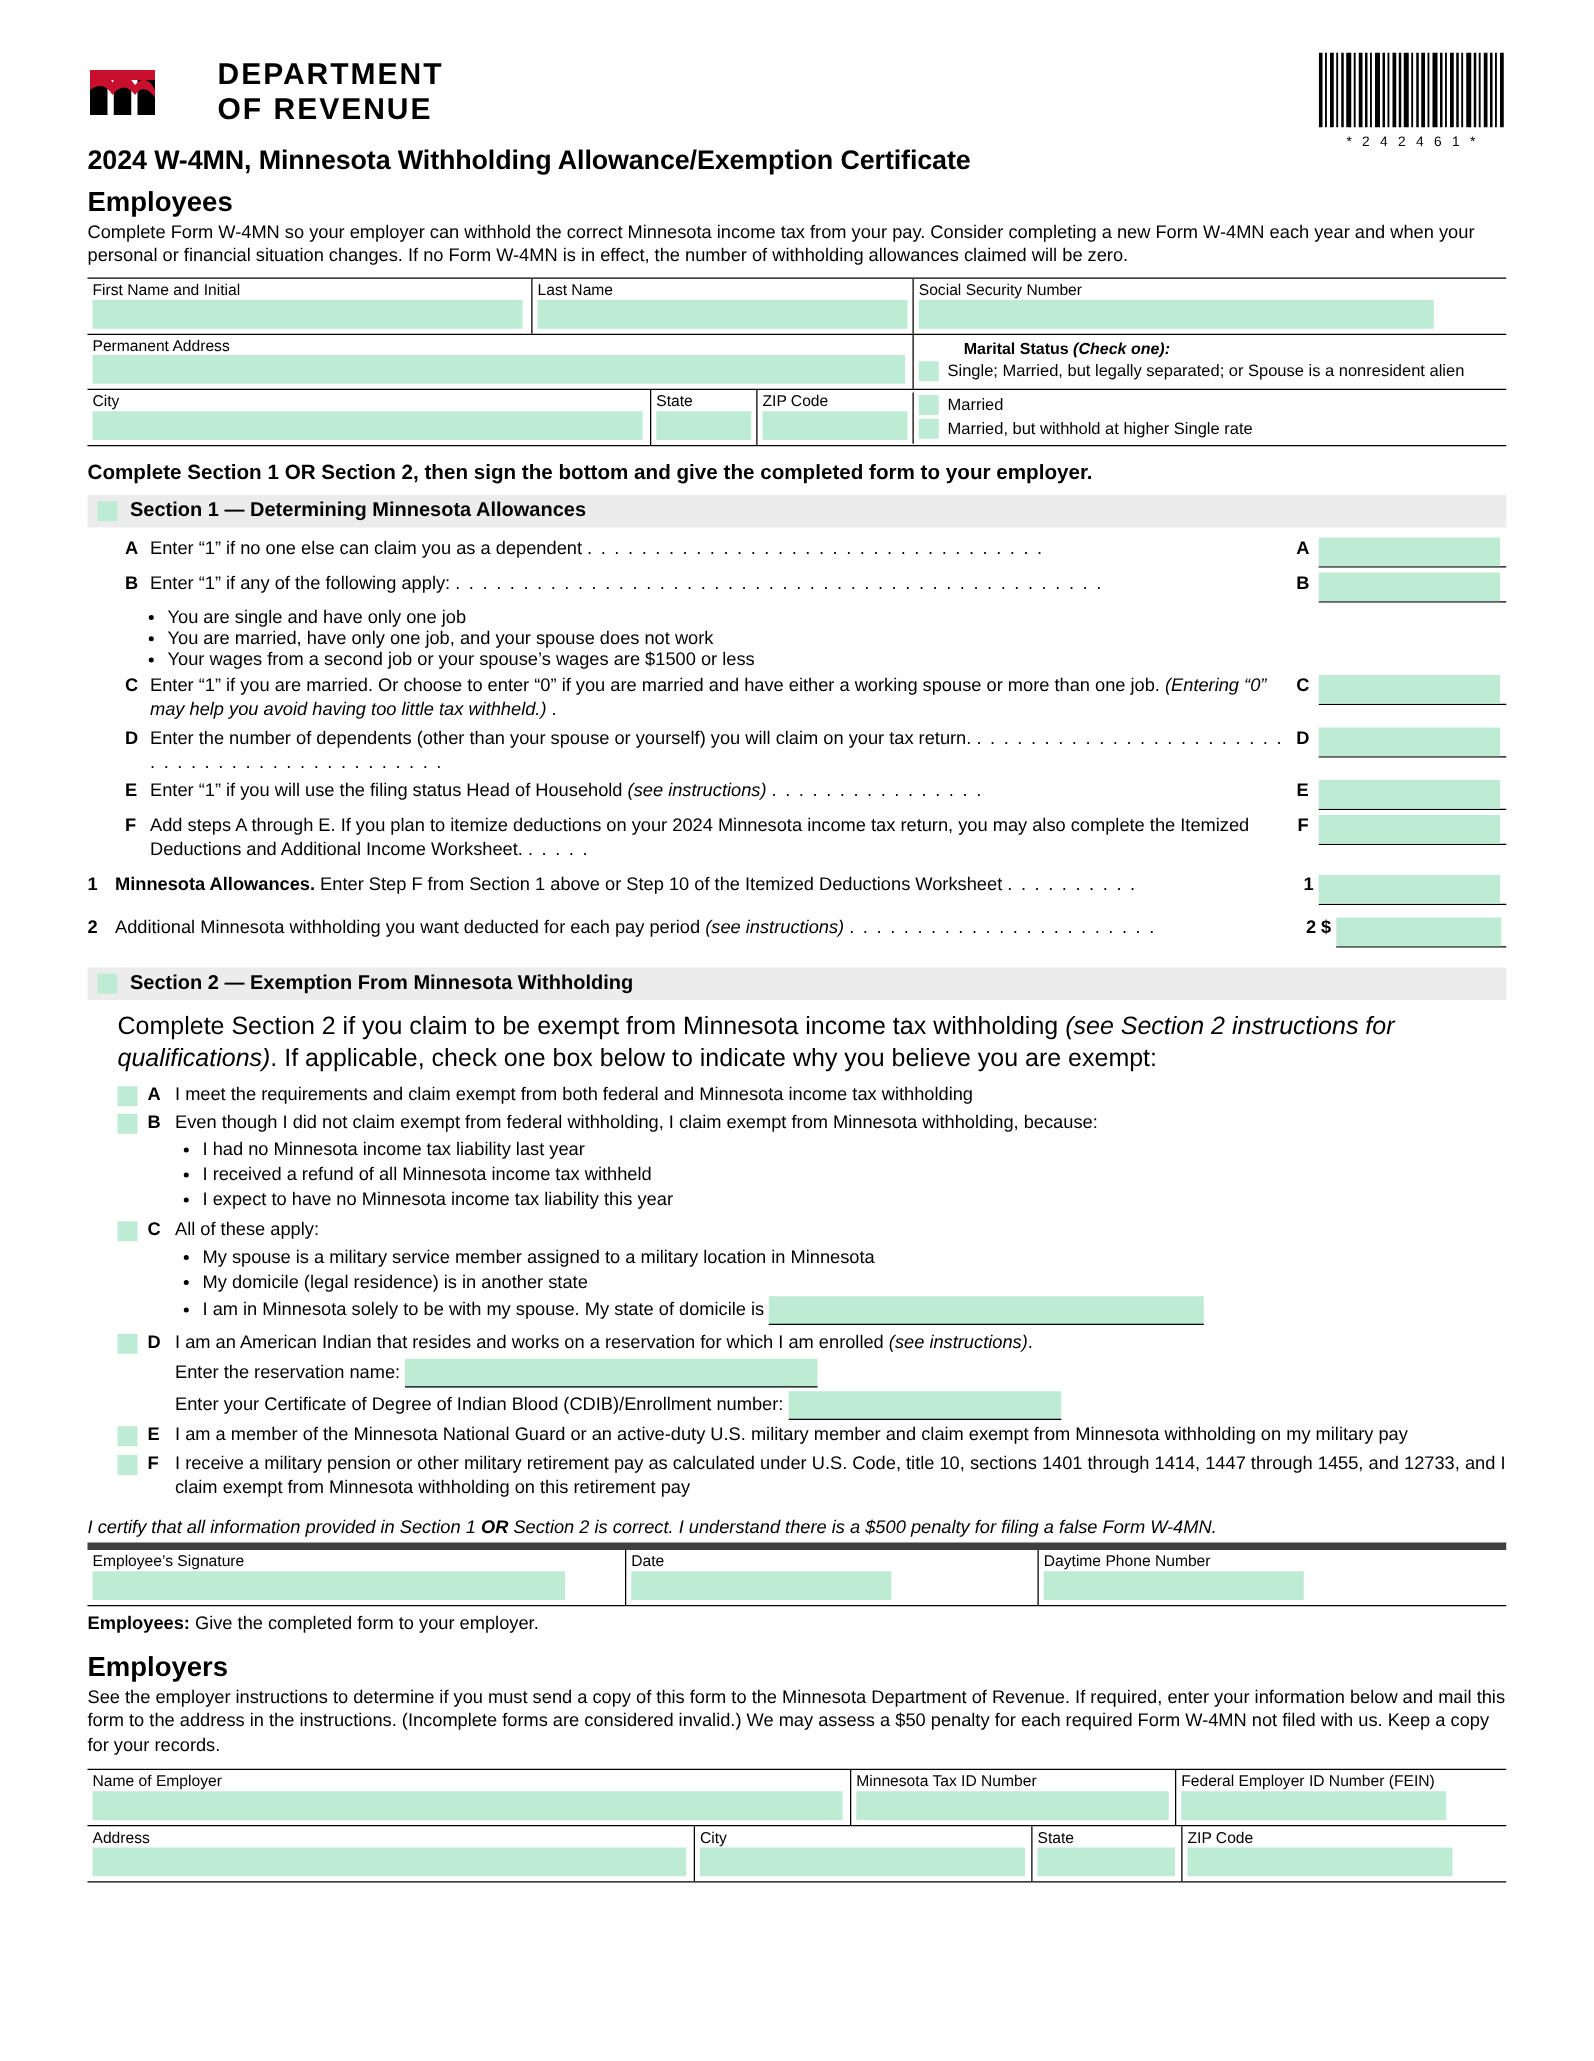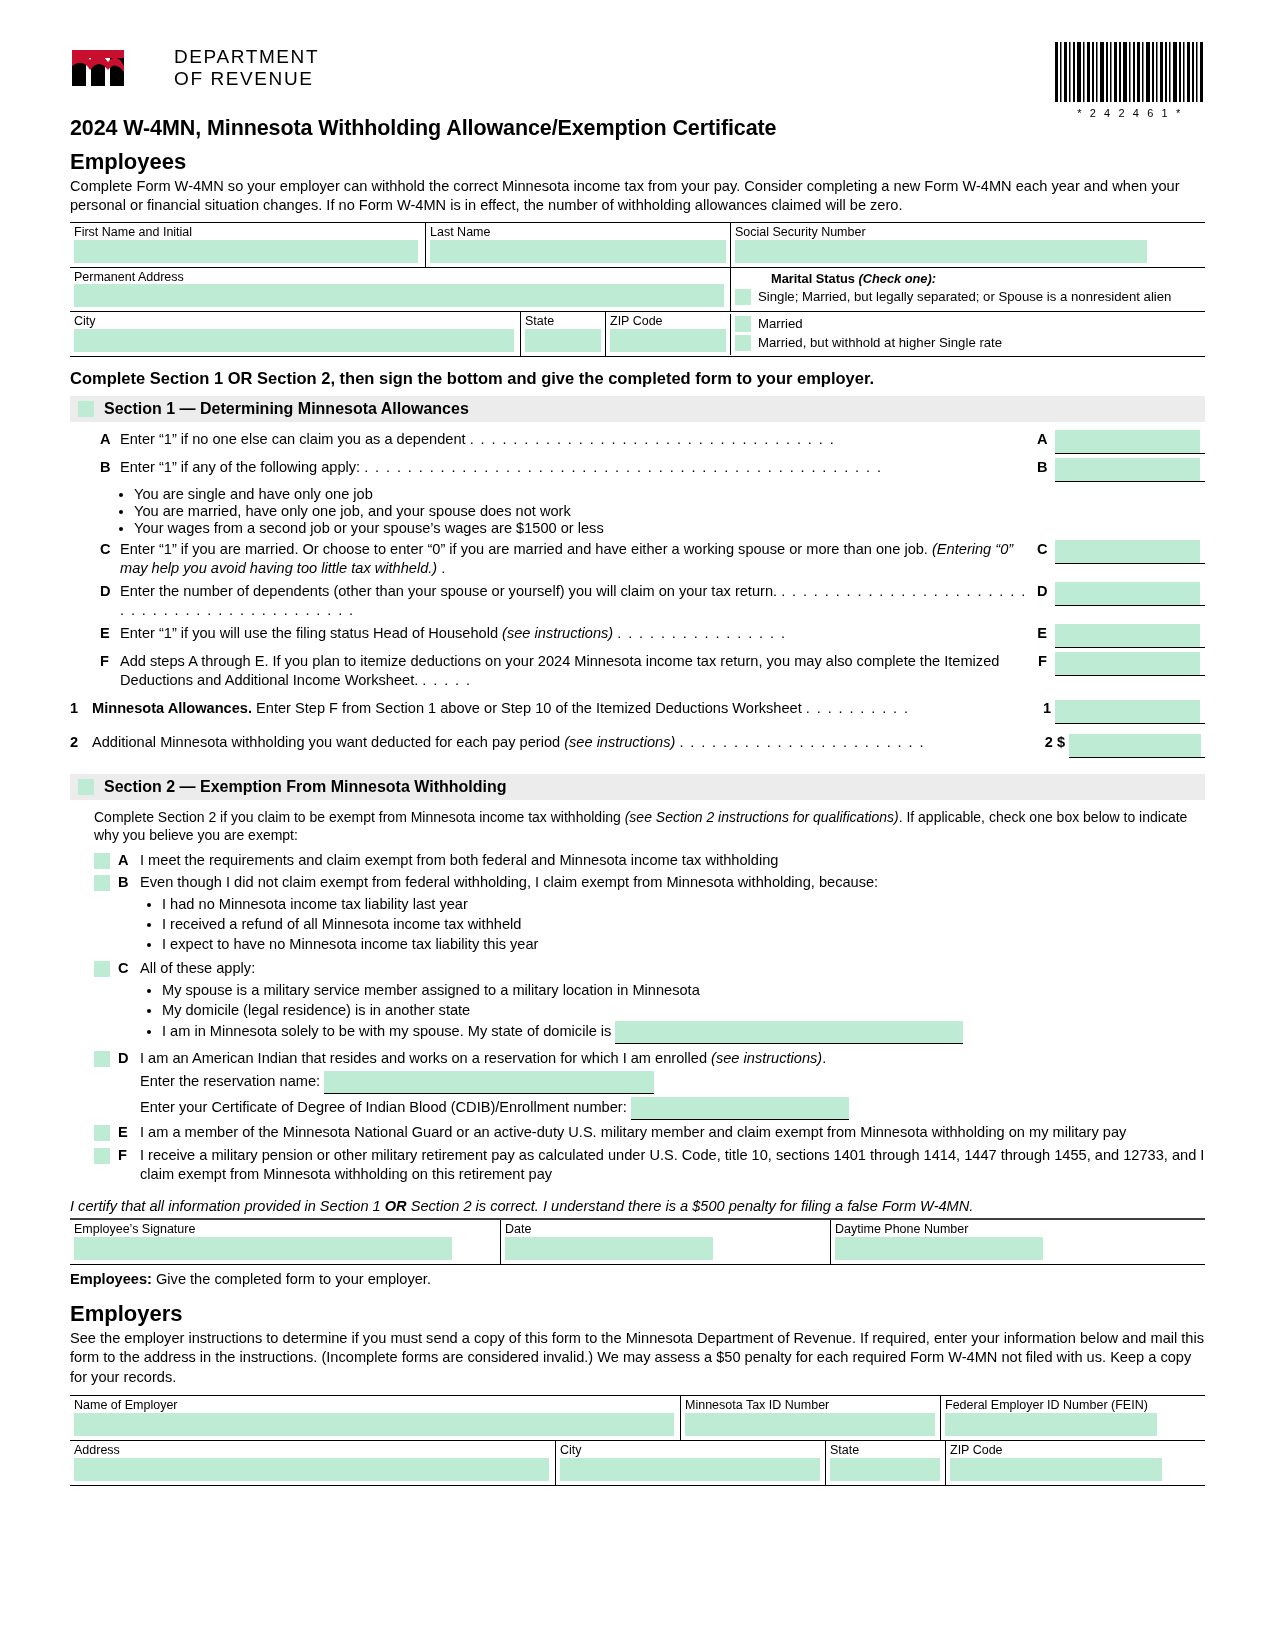--- a/index.html
+++ b/index.html
@@ -12,21 +12,21 @@
     color: #000000;
     font-size: 14.5px;
     position: relative;
   }
   .page { padding: 46px 70px 0 70px; position: relative; }
 
   
   .hdr { display: flex; align-items: flex-start; position: relative; height: 62px; }
   .logo-wrap { display: flex; align-items: center; gap: 18px; }
   .mn-mark { width: 86px; height: 44px; position: relative; }
-  .dept-text { font-size: 19px; font-weight: normal; letter-spacing: 1.6px; line-height: 1.18; }
+  .dept-text { font-size: 24px; font-weight: bold; letter-spacing: 1.6px; line-height: 1.18; }
   .barcode { position: absolute; right: 0; top: -4px; width: 150px; text-align: center; }
   .barcode-bars { height: 60px; width: 150px; }
   .barcode-num { font-size: 11px; letter-spacing: 2.6px; margin-top: 2px; }
 
   h1.form-title { font-size: 21.5px; font-weight: bold; margin: 8px 0 0 0; letter-spacing: -0.1px; }
   h2.sec-head { font-size: 22px; font-weight: bold; margin: 8px 0 2px 0; }
   .intro { font-size: 14.6px; line-height: 1.33; margin: 0 0 6px 0; }
 
   
   .fill { background: #bdebd3; display: inline-block; height: 23px; vertical-align: middle; }
@@ -58,32 +58,32 @@
   ul.bul li { margin: 1px 0; font-size: 14.6px; }
   .indent1 { padding-left: 30px; }
 
   .numline { display: flex; align-items: flex-start; font-size: 14.6px; margin-top: 10px; }
   .numline .n { font-weight: bold; width: 22px; flex: none; }
   .numline .t { flex: 1; }
   .numline .rn { font-weight: bold; padding: 0 4px 0 6px; flex: none; }
   .numline .bx2 { width: 150px; flex: none; border-bottom: 1px solid #000; }
 
   
-  .s2p { font-size: 14px; line-height: 1.33; padding-left: 24px; margin-bottom: 6px; }
+  .s2p { font-size: 20px; line-height: 1.33; padding-left: 24px; margin-bottom: 6px; }
   .optrow { display: flex; align-items: flex-start; gap: 8px; font-size: 14.6px; line-height: 1.32; margin-bottom: 3px; padding-left: 24px; }
   .optrow .ob { flex: none; margin-top: 2px; }
   .optrow .ol { font-weight: bold; flex: none; width: 14px; }
   .optrow .oc { flex: 1; }
   ul.sub { margin: 2px 0 2px 0; padding-left: 22px; }
   ul.sub li { margin: 1px 0; }
 
   .cert { font-style: italic; font-size: 14.6px; margin: 14px 0 4px 0; }
   .cert b { font-weight: bold; }
 
-  .sigtable { border-top: 2px solid #404040; border-bottom: 1px solid #000; }
+  .sigtable { border-top: 6px solid #404040; border-bottom: 1px solid #000; }
   .emp-note { font-size: 14.6px; margin-top: 6px; }
   .emp-note b { font-weight: bold; }
 
   h2.employers { font-size: 22px; font-weight: bold; margin: 14px 0 2px 0; }
   .emp-para { font-size: 14.6px; line-height: 1.33; margin: 0 0 8px 0; }
 </style>
 </head>
 <body>
 
 <div class="page">

